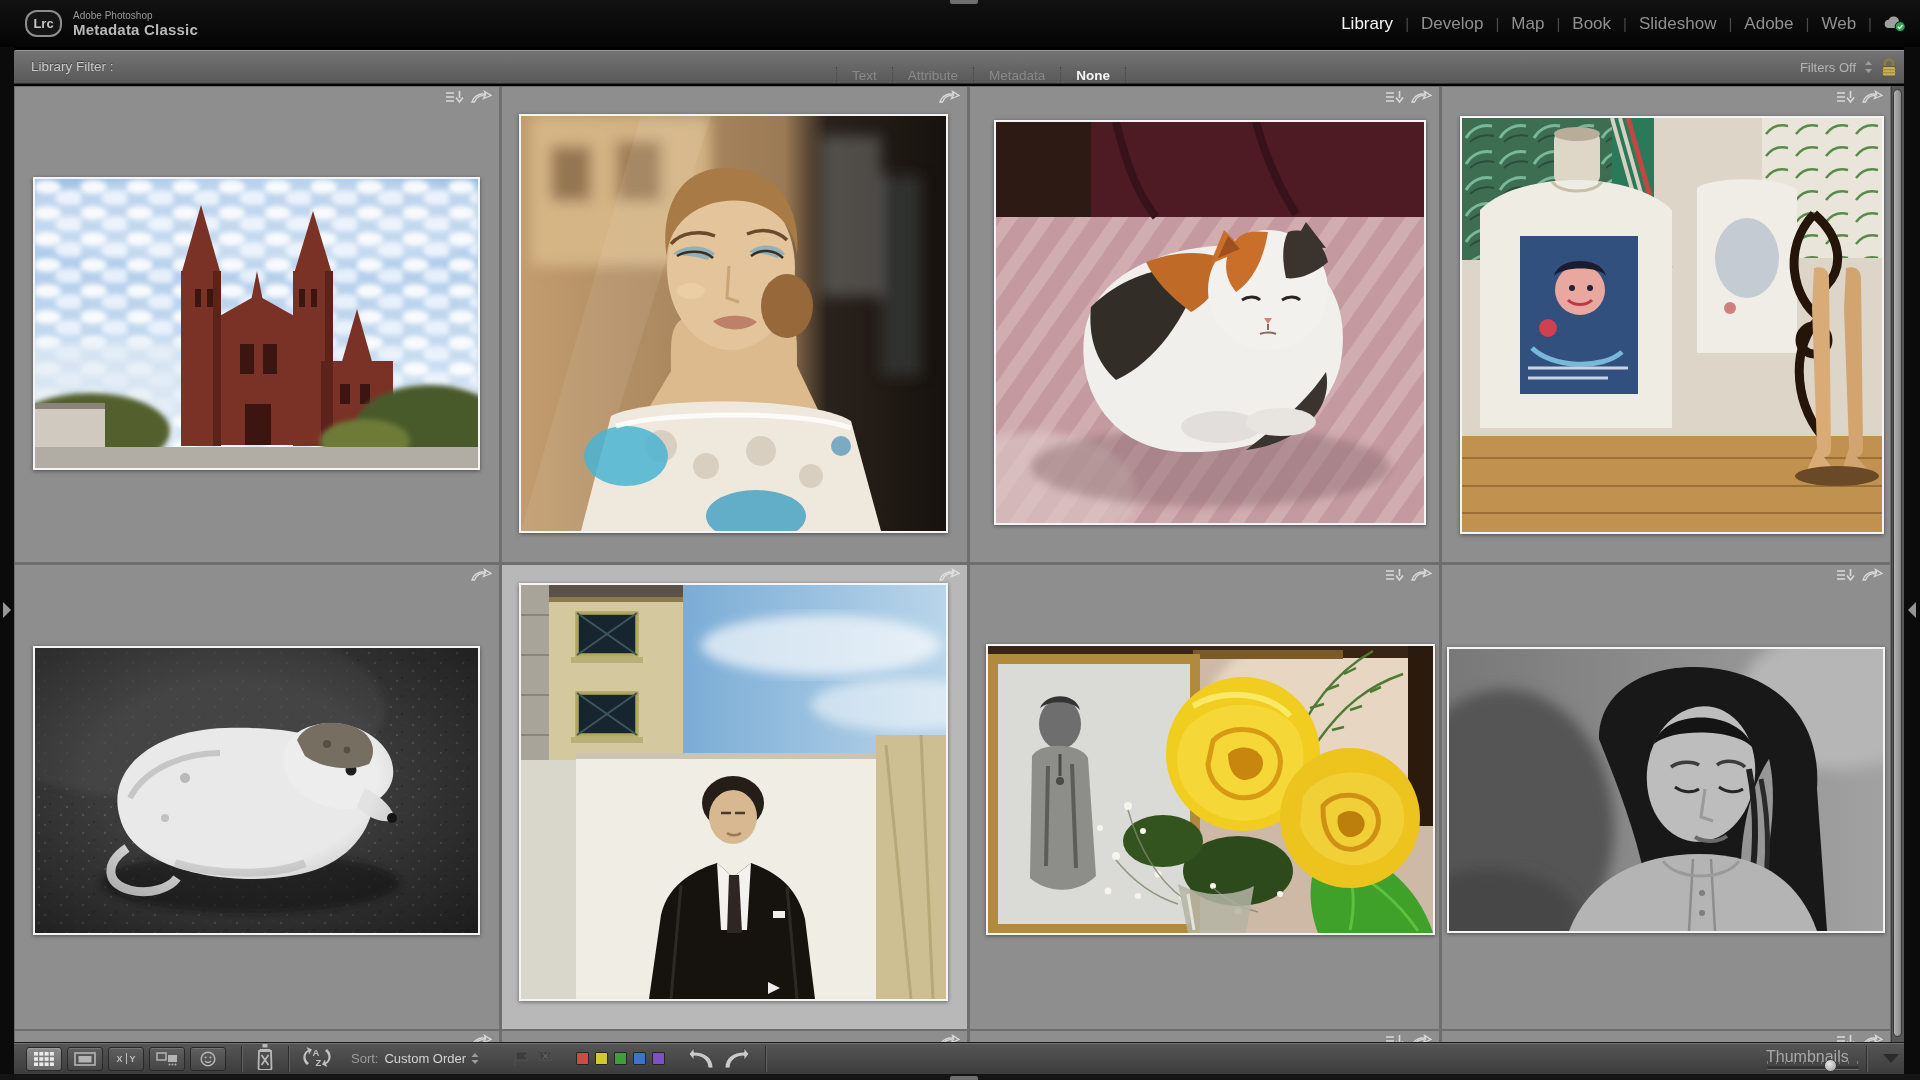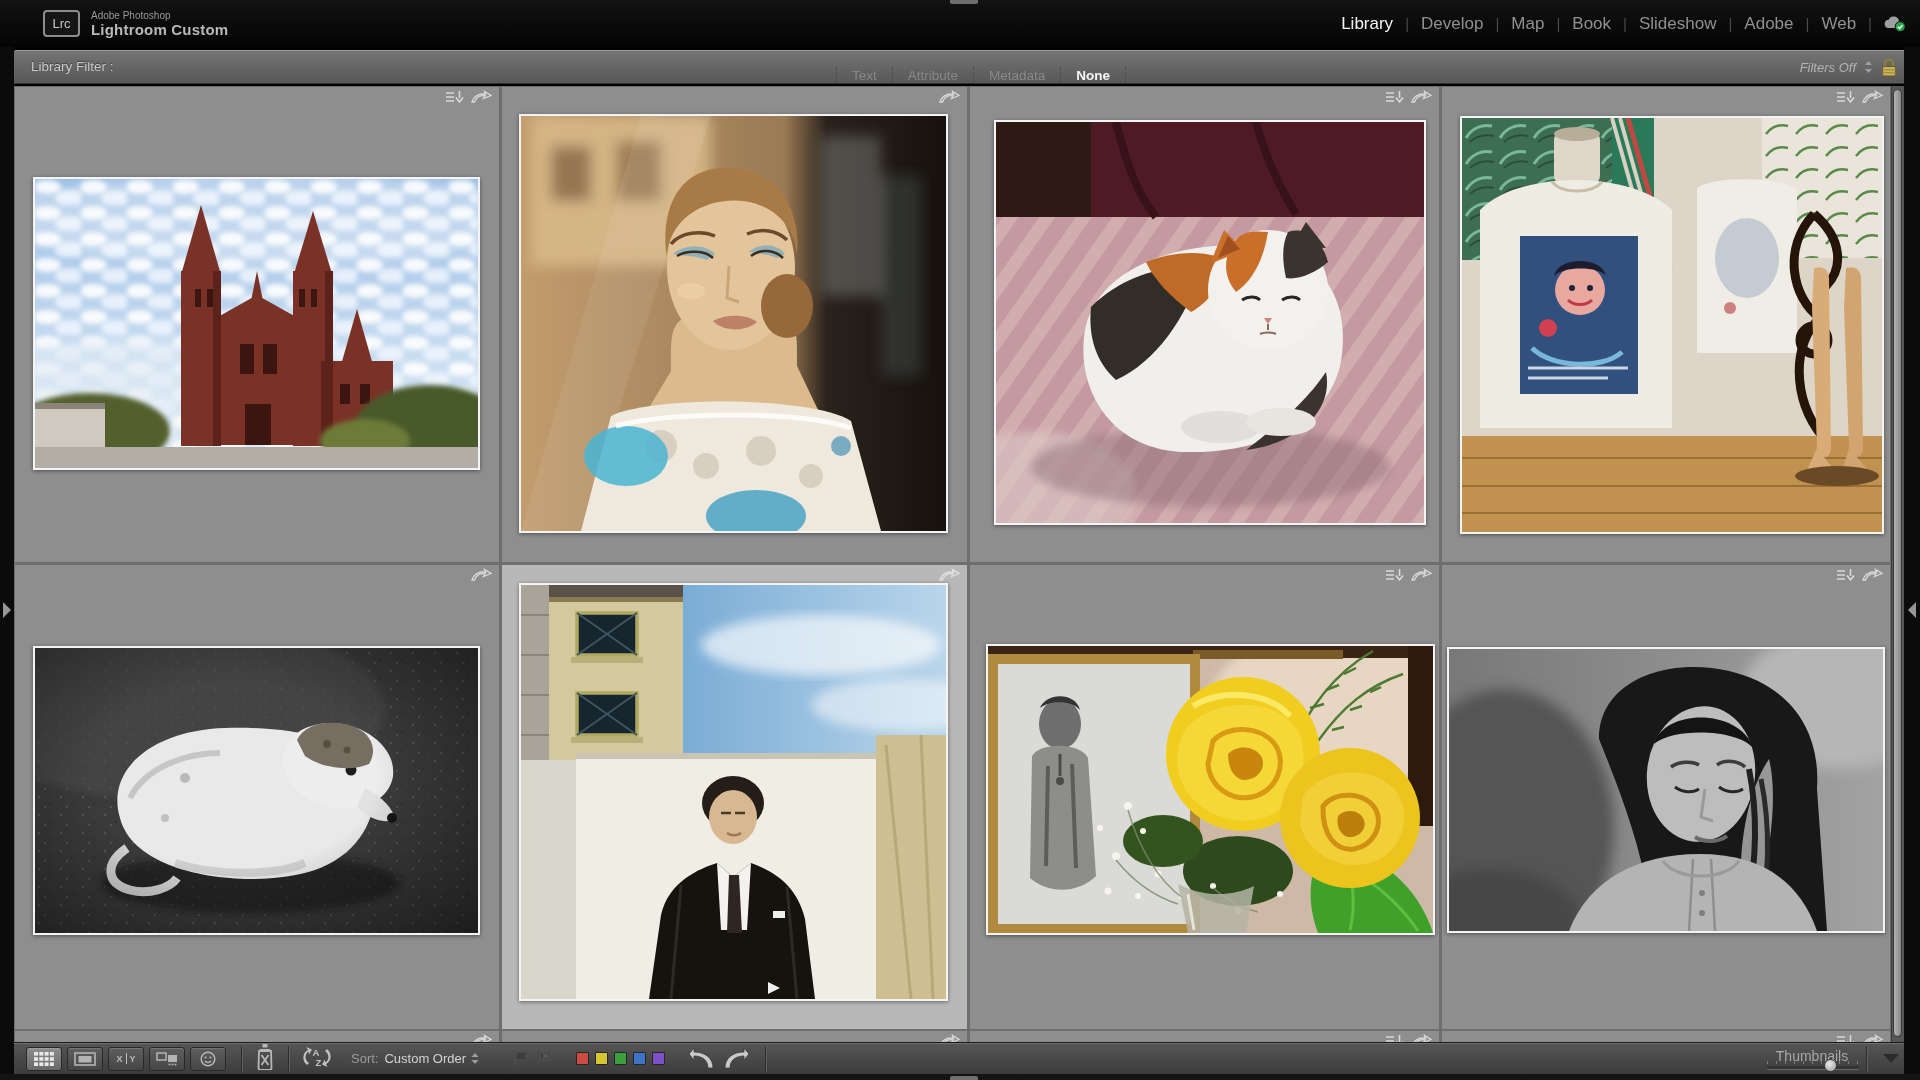--- a/index.html
+++ b/index.html
@@ -3,44 +3,44 @@
 <meta charset="utf-8">
 <style>
   html,body{margin:0;padding:0;}
   body{width:1920px;height:1080px;position:relative;overflow:hidden;background:#000;
        font-family:"Liberation Sans",sans-serif;}
 
   
   .topbar{position:absolute;left:0;top:0;width:1920px;height:47px;
           background:linear-gradient(#121212,#040404);}
   .brand{position:absolute;left:25px;top:10px;display:flex;gap:11px;align-items:center;}
-  .lrc-badge{width:33px;height:23px;border:2px solid #8d8d8d;border-radius:4px;color:#c6c6c6;
-             font-size:13px;font-weight:normal;display:flex;align-items:center;justify-content:center;
-             background:#151515;margin-left:18px;}
+  .lrc-badge{width:33px;height:23px;border:2px solid #8d8d8d;border-radius:12px;color:#c6c6c6;
+             font-size:13px;font-weight:bold;display:flex;align-items:center;justify-content:center;
+             background:#151515;}
   .brand-l1{font-size:10px;color:#989898;line-height:12px;}
   .brand-l2{font-size:15px;color:#b9b9b9;font-weight:bold;line-height:15px;letter-spacing:.2px;}
   .top-notch{position:absolute;left:950px;top:0;width:28px;height:4px;background:#6f6f6f;border-radius:0 0 2px 2px;}
   .modules{position:absolute;right:14px;top:0;height:47px;display:flex;align-items:center;}
   .module{font-size:17px;color:#909090;padding:0 12px;cursor:pointer;white-space:nowrap;}
   .module.active{color:#f4f4f4;}
   .msep{color:#4a4a4a;font-size:15px;}
   .msep::before{content:"|";}
   .cloud-wrap{padding-left:10px;display:flex;align-items:center;}
 
   
   .filterbar{position:absolute;left:14px;top:50px;width:1892px;height:34px;box-sizing:border-box;
              background:linear-gradient(#747474,#585858);
              border-top:1px solid #9b9b9b;border-bottom:1px solid #333;border-radius:2px 2px 0 0;}
   .lf-label{position:absolute;left:17px;top:8px;font-size:13.5px;color:#c9c9c9;text-shadow:0 -1px 1px rgba(0,0,0,.45);}
   .lf-opts{position:absolute;left:822px;top:0;height:100%;display:flex;align-items:flex-end;}
   .lf-dot{height:16px;border-left:1px dotted #454545;}
   .lf-opt{font-size:13.5px;color:#898989;padding:0 15px;cursor:pointer;}
   .lf-opt.active{color:#f6f6f6;font-weight:bold;}
   .lf-right{position:absolute;right:9px;top:0;height:100%;display:flex;align-items:center;gap:8px;}
-  .lf-status{font-size:13px;color:#b4b4b4;font-style:italic;}
+  .lf-status{font-size:13px;color:#b4b4b4;}
 
   
   .edge{position:absolute;top:47px;height:1033px;background:#0b0b0b;}
   .edge.left{left:0;width:14px;}
   .edge.right{left:1904px;width:16px;}
   .tri-r{position:absolute;left:3px;top:555px;width:0;height:0;
          border-top:8px solid transparent;border-bottom:8px solid transparent;border-left:8px solid #969696;}
   .tri-l{position:absolute;left:4px;top:555px;width:0;height:0;
          border-top:8px solid transparent;border-bottom:8px solid transparent;border-right:8px solid #969696;}
   .scrollbar{position:absolute;left:1891px;top:86px;width:13px;height:956px;background:#575757;border-left:1px solid #3c3c3c;box-sizing:border-box;}
@@ -85,42 +85,42 @@
   .vbtn.active{background:linear-gradient(#8d8d8d,#686868);}
   .cmp{display:flex;align-items:center;gap:3px;font-size:9px;color:#bdbdbd;font-weight:bold;}
   .cmp .bar{width:1px;height:11px;background:#bdbdbd;}
   .tsep{width:1px;height:26px;background:#2d2d2d;box-shadow:1px 0 0 #606060;margin:0 10px;}
   .sortlbl{font-size:13px;color:#9b9b9b;margin:0 6px 0 16px;}
   .sortval{font-size:13px;color:#d3d3d3;cursor:pointer;display:flex;align-items:center;gap:5px;}
   .flaggrp{display:flex;gap:7px;margin-left:34px;}
   .swatches{display:flex;gap:6px;margin-left:22px;}
   .swatch{width:13px;height:13px;border:1px solid #262626;box-sizing:border-box;border-radius:1px;cursor:pointer;}
   .rotgrp{display:flex;gap:8px;margin-left:22px;}
-  .thumbs-lbl{position:absolute;left:1752px;top:5px;width:92px;text-align:center;font-size:14px;color:#a8a8a8;}
+  .thumbs-lbl{position:absolute;left:1752px;top:5px;width:92px;font-size:16px;color:#a8a8a8;}
   .ticks{position:absolute;left:1753px;top:18px;width:92px;height:3px;
          background:repeating-linear-gradient(90deg,#7b7b7b 0 1px,transparent 1px 9px);}
   .track{position:absolute;left:1753px;top:23px;width:92px;height:3px;background:#343434;border-radius:2px;
          box-shadow:0 1px 0 #6a6a6a;cursor:pointer;}
   .sthumb{position:absolute;left:1810px;top:16px;width:13px;height:13px;border-radius:50%;cursor:pointer;
           background:radial-gradient(circle at 40% 35%,#e8e8e8,#9a9a9a);border:1px solid #3c3c3c;box-sizing:border-box;}
   .tb-sep-r{position:absolute;left:1852px;top:3px;width:1px;height:26px;background:#2d2d2d;box-shadow:1px 0 0 #606060;}
   .chevbtn{position:absolute;left:1862px;top:2px;width:30px;height:27px;display:flex;align-items:center;justify-content:center;cursor:pointer;}
   .chevbtn .tri{width:0;height:0;border-left:8px solid transparent;border-right:8px solid transparent;border-top:9px solid #2b2b2b;}
   .bottomstrip{position:absolute;left:0;top:1074px;width:1920px;height:6px;background:#141414;}
   .bottom-notch{position:absolute;left:950px;top:1076px;width:28px;height:4px;background:#6f6f6f;border-radius:2px 2px 0 0;}
 </style>
 </head>
 <body>
 
 <div class="topbar">
   <div class="brand">
     <div class="lrc-badge">Lrc</div>
     <div>
       <div class="brand-l1">Adobe Photoshop</div>
-      <div class="brand-l2">Lightroom Custom</div>
+      <div class="brand-l2">Metadata Classic</div>
     </div>
   </div>
   <div class="top-notch"></div>
   <nav class="modules">
     <span class="module active">Library</span>
     <span class="msep"></span>
     <span class="module">Develop</span>
     <span class="msep"></span>
     <span class="module">Map</span>
     <span class="msep"></span>

